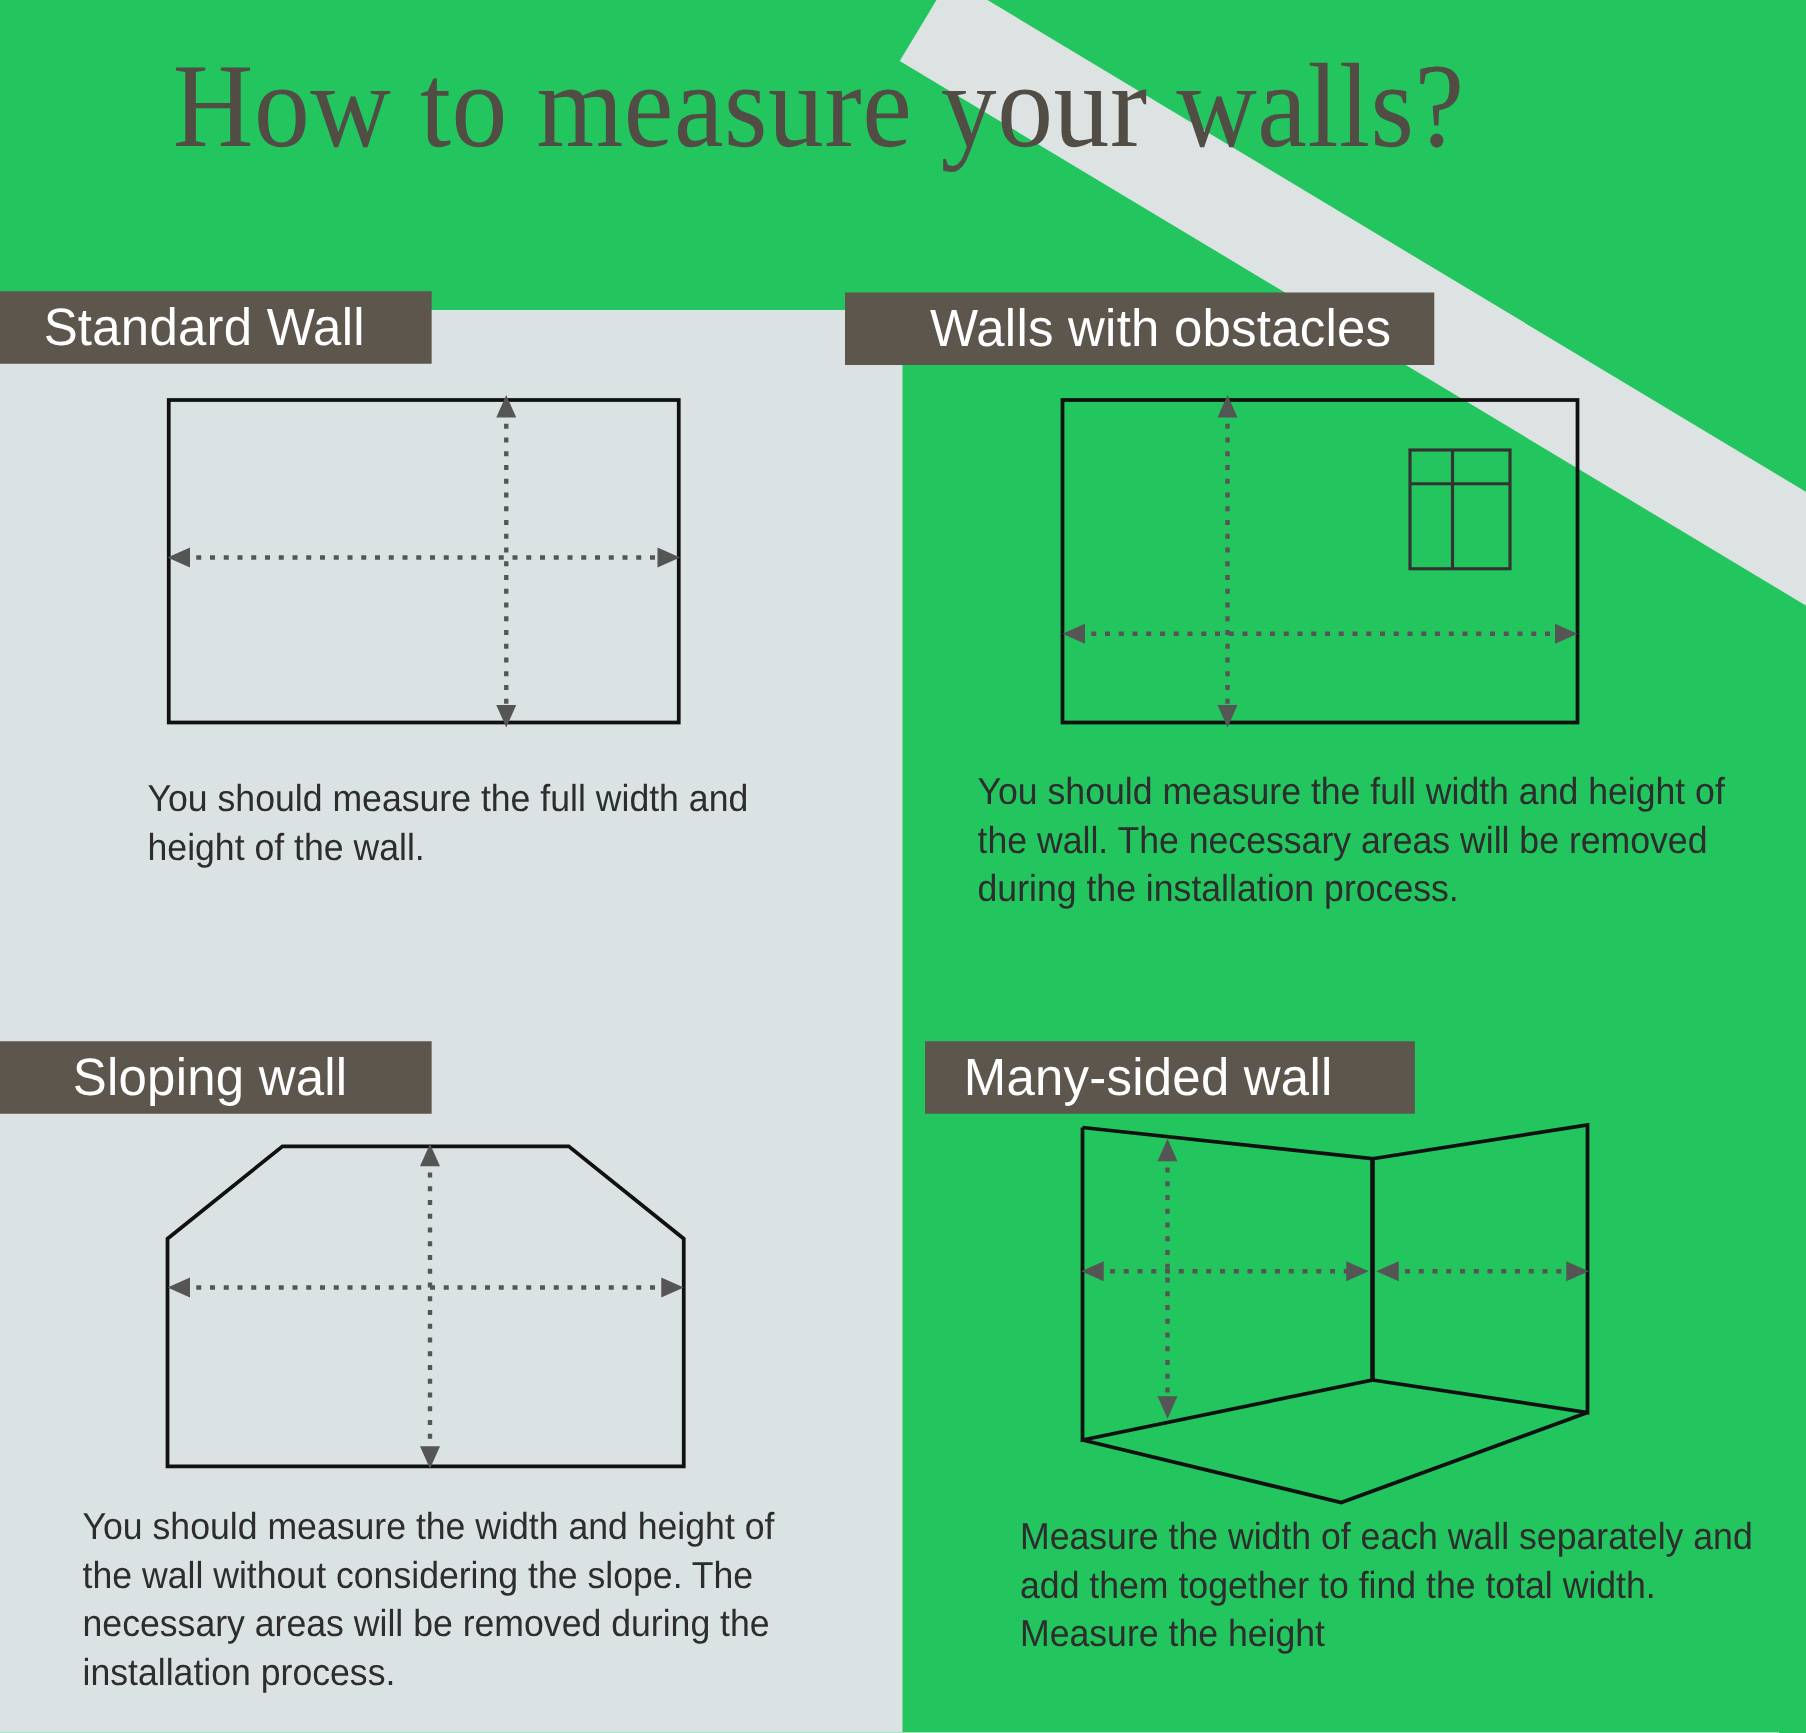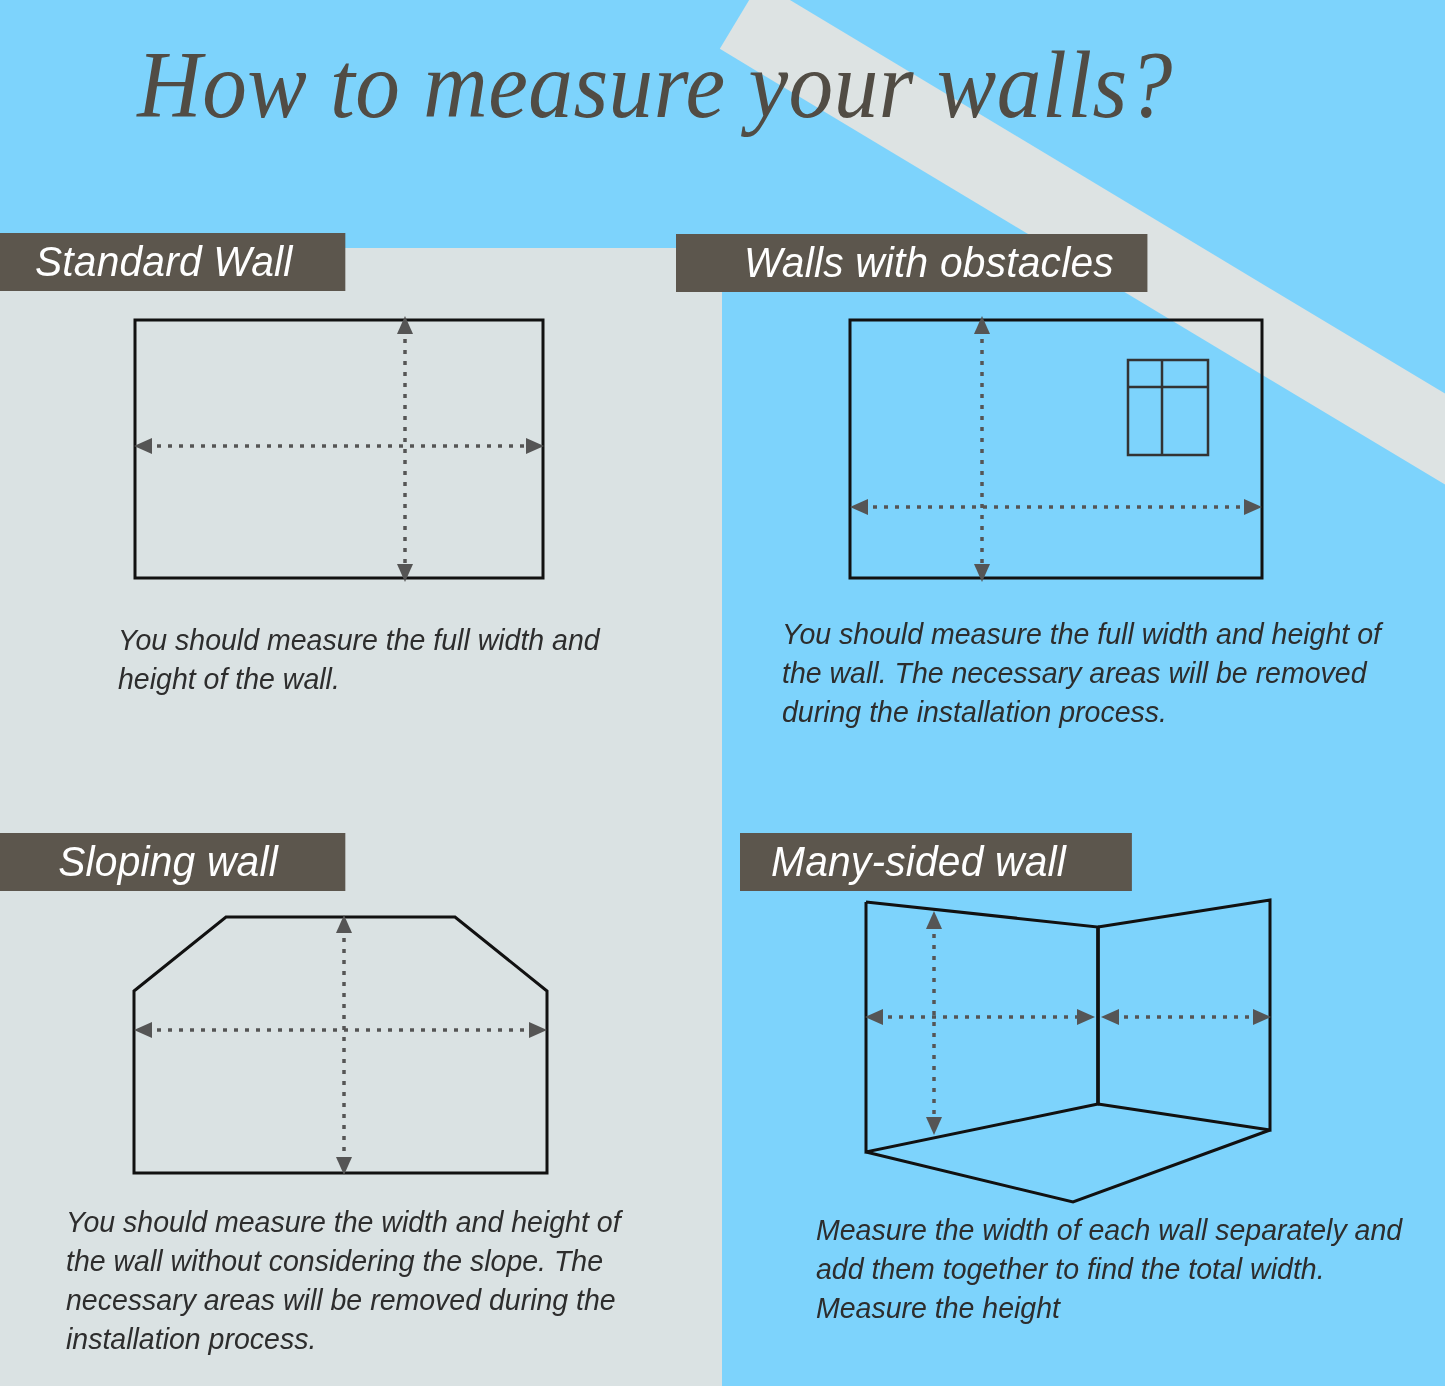--- a/index.html
+++ b/index.html
@@ -4,24 +4,23 @@
 <style>
   html, body {
     margin: 0;
     padding: 0;
     background: #ffffff;
   }
   #page {
     position: relative;
     width: 1445px;
     height: 1386px;
-    background: #7dd3fc;
+    background: #22c55e;
     overflow: hidden;
     font-family: "Liberation Sans", sans-serif;
-    font-style: italic;
   }
 
   
   .diag-band {
     position: absolute;
     width: 1200px;
     height: 78px;
     background: #dde3e3;
     top: -18px;
     left: 760px;

